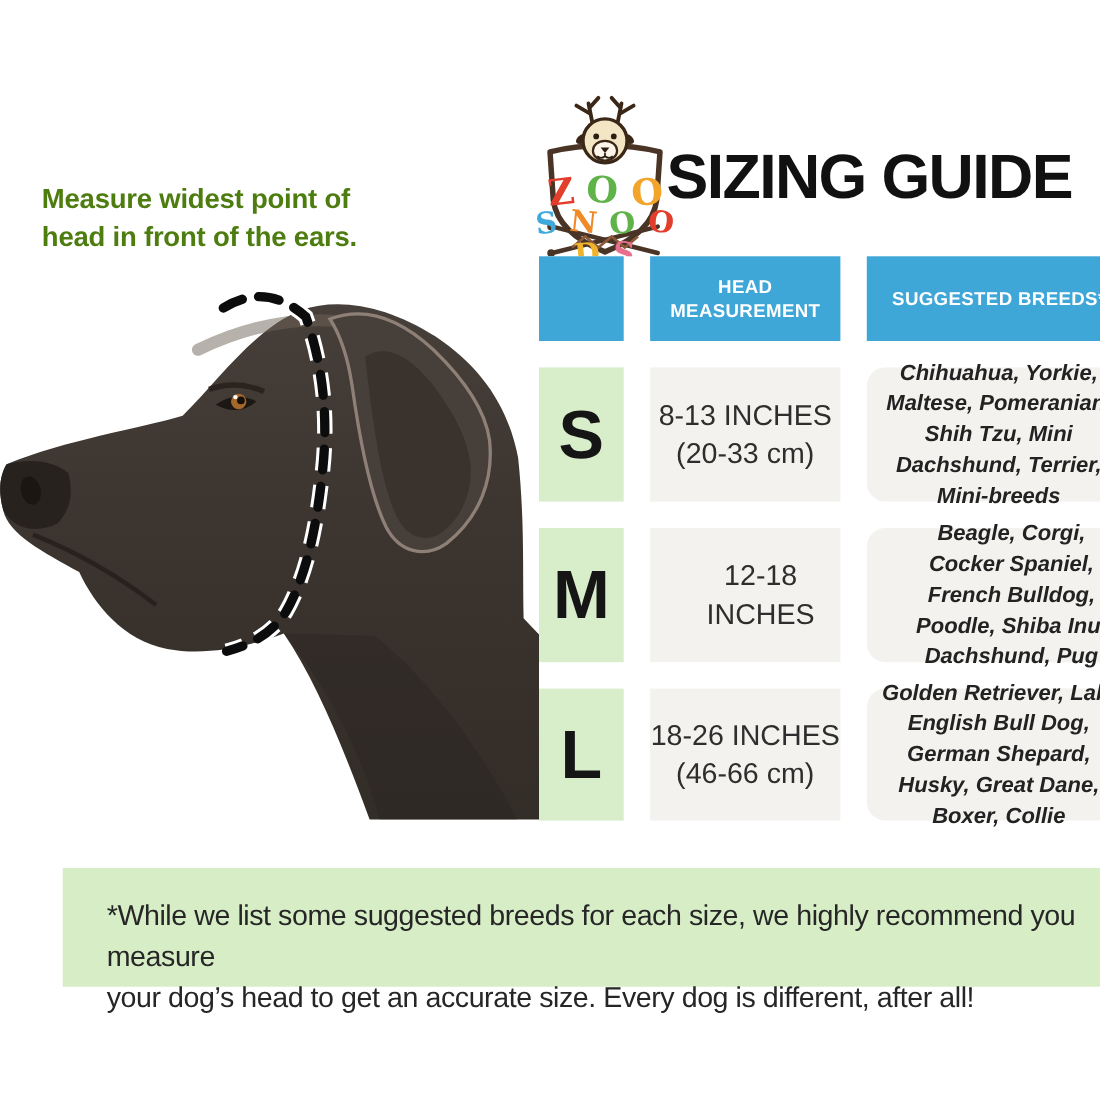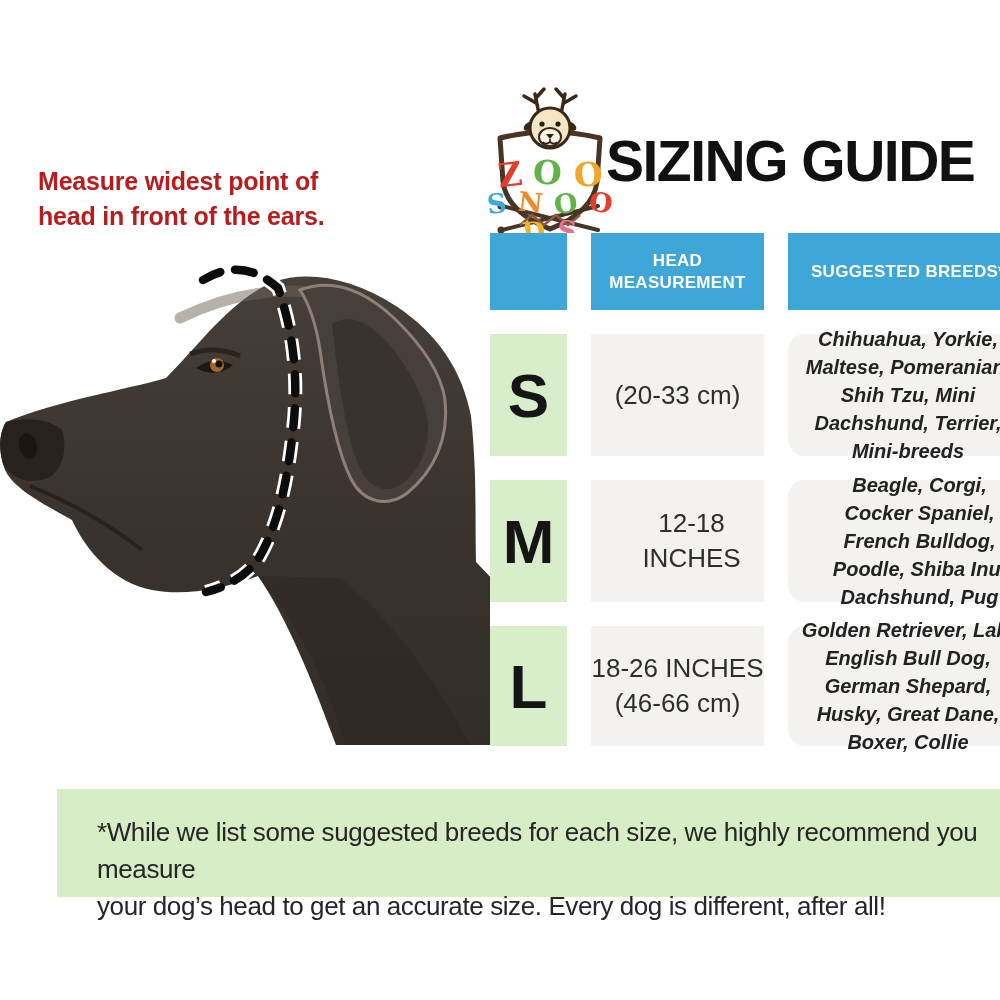--- a/index.html
+++ b/index.html
@@ -1,21 +1,21 @@
 <!DOCTYPE html>
 <html><head>
 <meta charset="utf-8">
 <style>
   html,body{margin:0;padding:0;background:#fff;}
   #canvas{position:relative;width:1000px;height:1000px;background:#ffffff;overflow:hidden;
           font-family:"Liberation Sans",sans-serif;}
 
   
   .instruction{position:absolute;left:38px;top:164px;font-size:25px;font-weight:bold;
-               color:#b91c1c;line-height:35px;letter-spacing:-0.2px;}
+               color:#4d7c0f;line-height:35px;letter-spacing:-0.2px;}
 
   
   .dog-svg{position:absolute;left:0;top:248px;z-index:1;}
 
   
   .logo-svg{position:absolute;left:486px;top:86px;z-index:2;}
   .brand-zoo{position:absolute;left:486px;top:158px;width:128px;text-align:center;z-index:3;
              font-family:"DejaVu Serif",serif;font-weight:bold;font-size:33px;line-height:33px;}
   .brand-zoo span{display:inline-block;}
   .brand-zoo span:nth-child(1){transform:rotate(-7deg);}
@@ -160,20 +160,21 @@
   <div class="page-title">SIZING GUIDE</div>
 
   <div class="size-table">
 
     <div class="th" style="background-color: rgb(63, 166, 216);"></div>
     <div class="th" style="background-color: rgb(63, 166, 216);">HEAD MEASUREMENT</div>
     <div class="th" style="background-color: rgb(63, 166, 216);">SUGGESTED BREEDS*</div>
 
     <div class="size-cell" style="background-color: rgb(216, 237, 202);">S</div>
     <div class="measure-cell" style="background-color: rgb(243, 242, 239);">
+      <div>8-13 INCHES</div>
       <div>(20-33 cm)</div>
     </div>
     <div class="breeds-cell" style="background-color: rgb(243, 242, 239);">Chihuahua, Yorkie, Maltese, Pomeranian, Shih Tzu, Mini Dachshund, Terrier, Mini-breeds</div>
 
     <div class="size-cell" style="background-color: rgb(216, 237, 202);">M</div>
     <div class="measure-cell" style="background-color: rgb(243, 242, 239); padding-left: 28px;">
       <div>12-18 INCHES</div>
     </div>
     <div class="breeds-cell" style="background-color: rgb(243, 242, 239); padding-left: 31px;">Beagle, Corgi, Cocker Spaniel, French Bulldog, Poodle, Shiba Inu, Dachshund, Pug</div>
 

